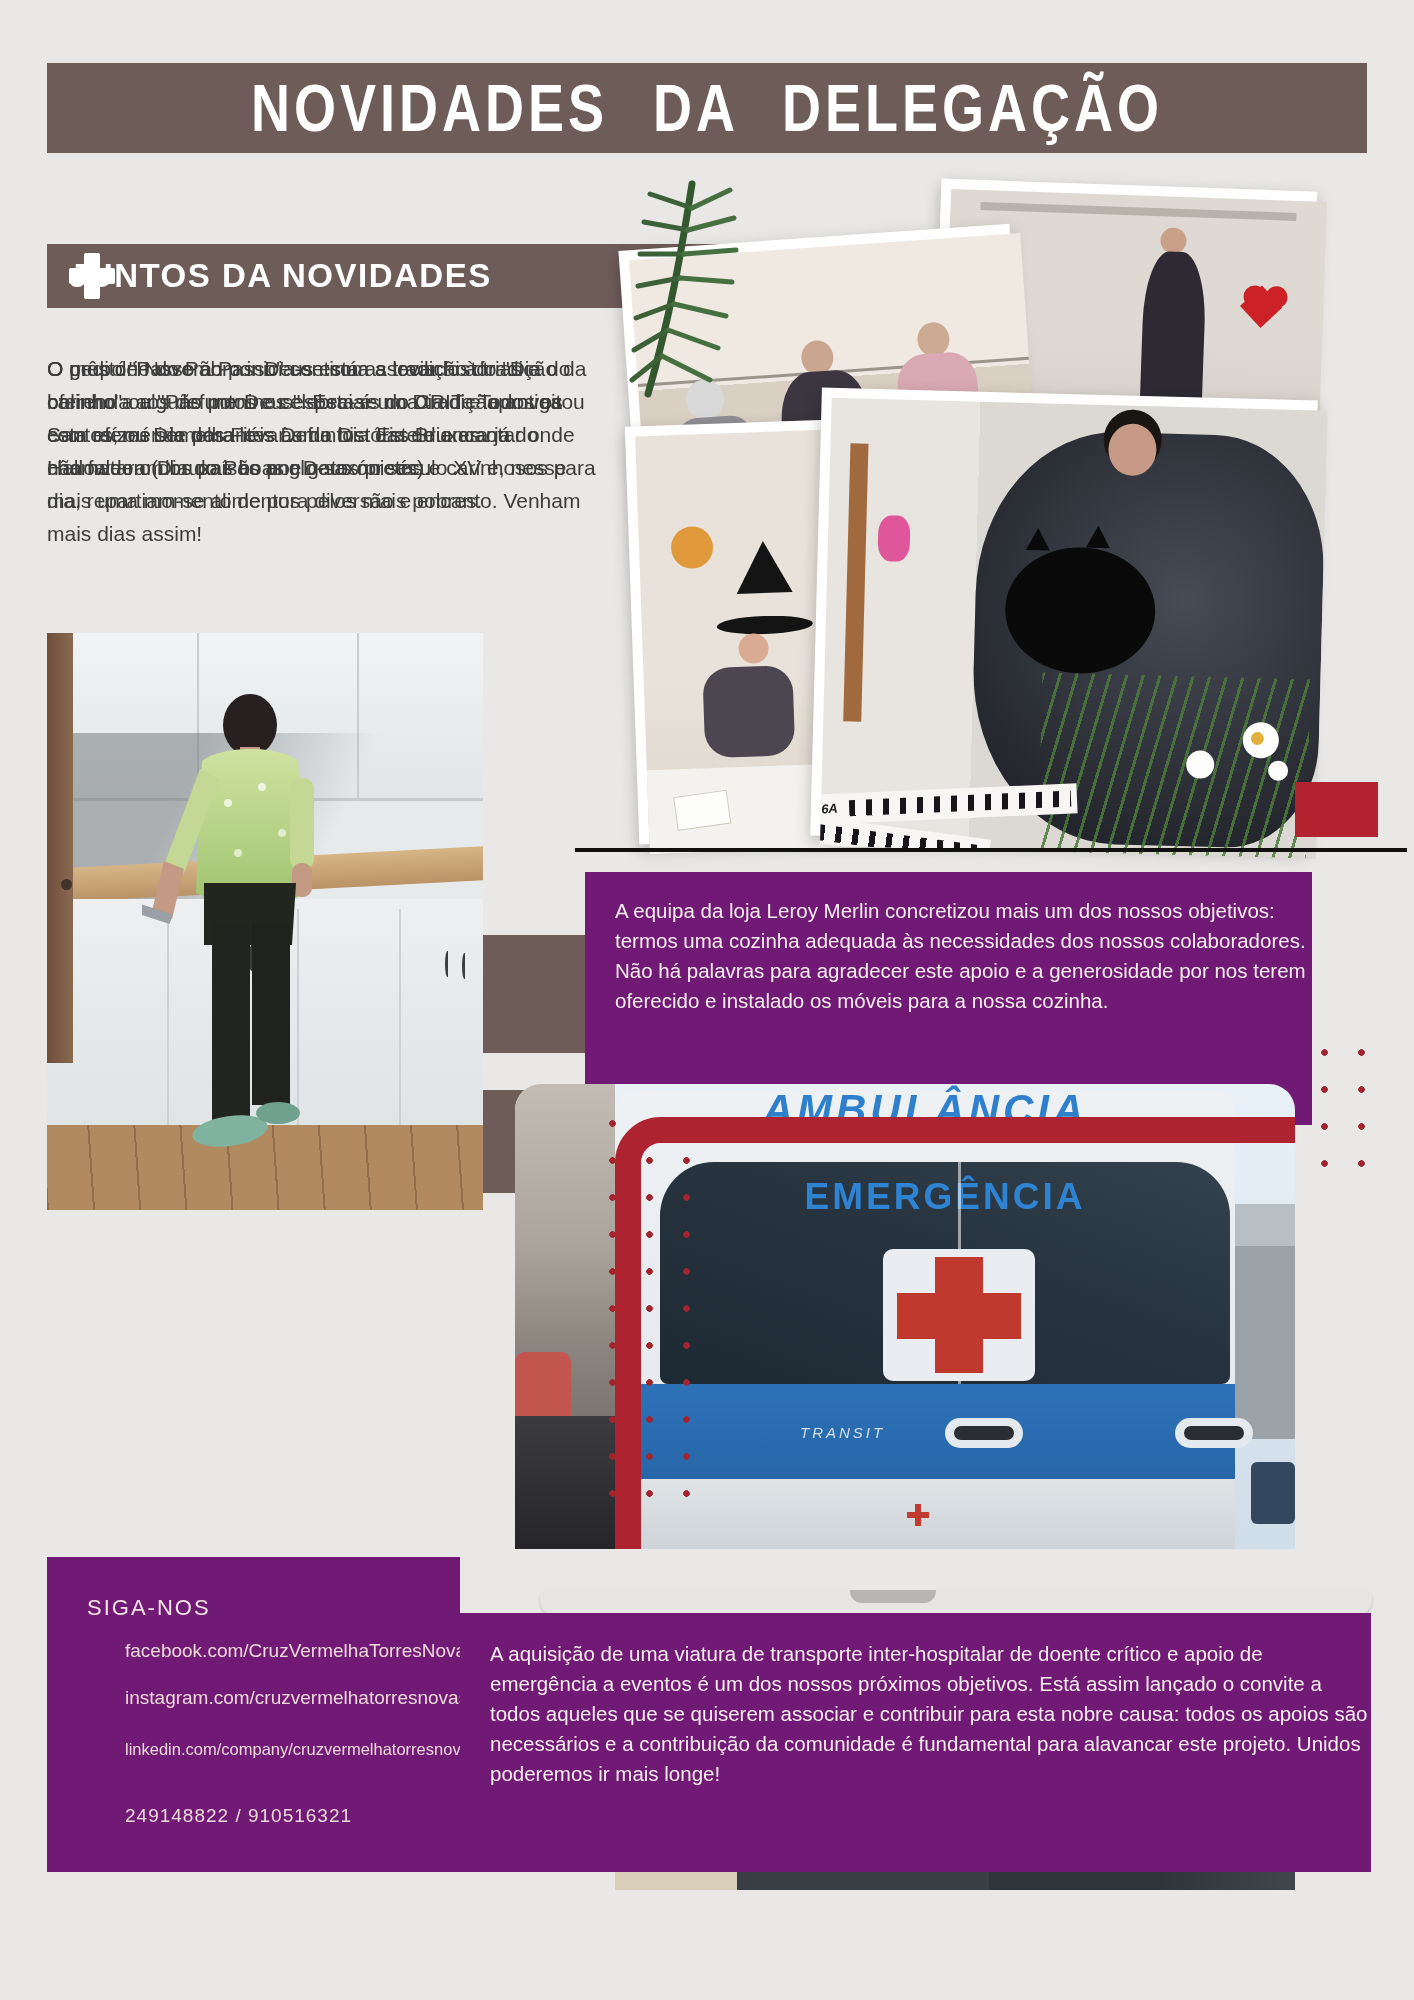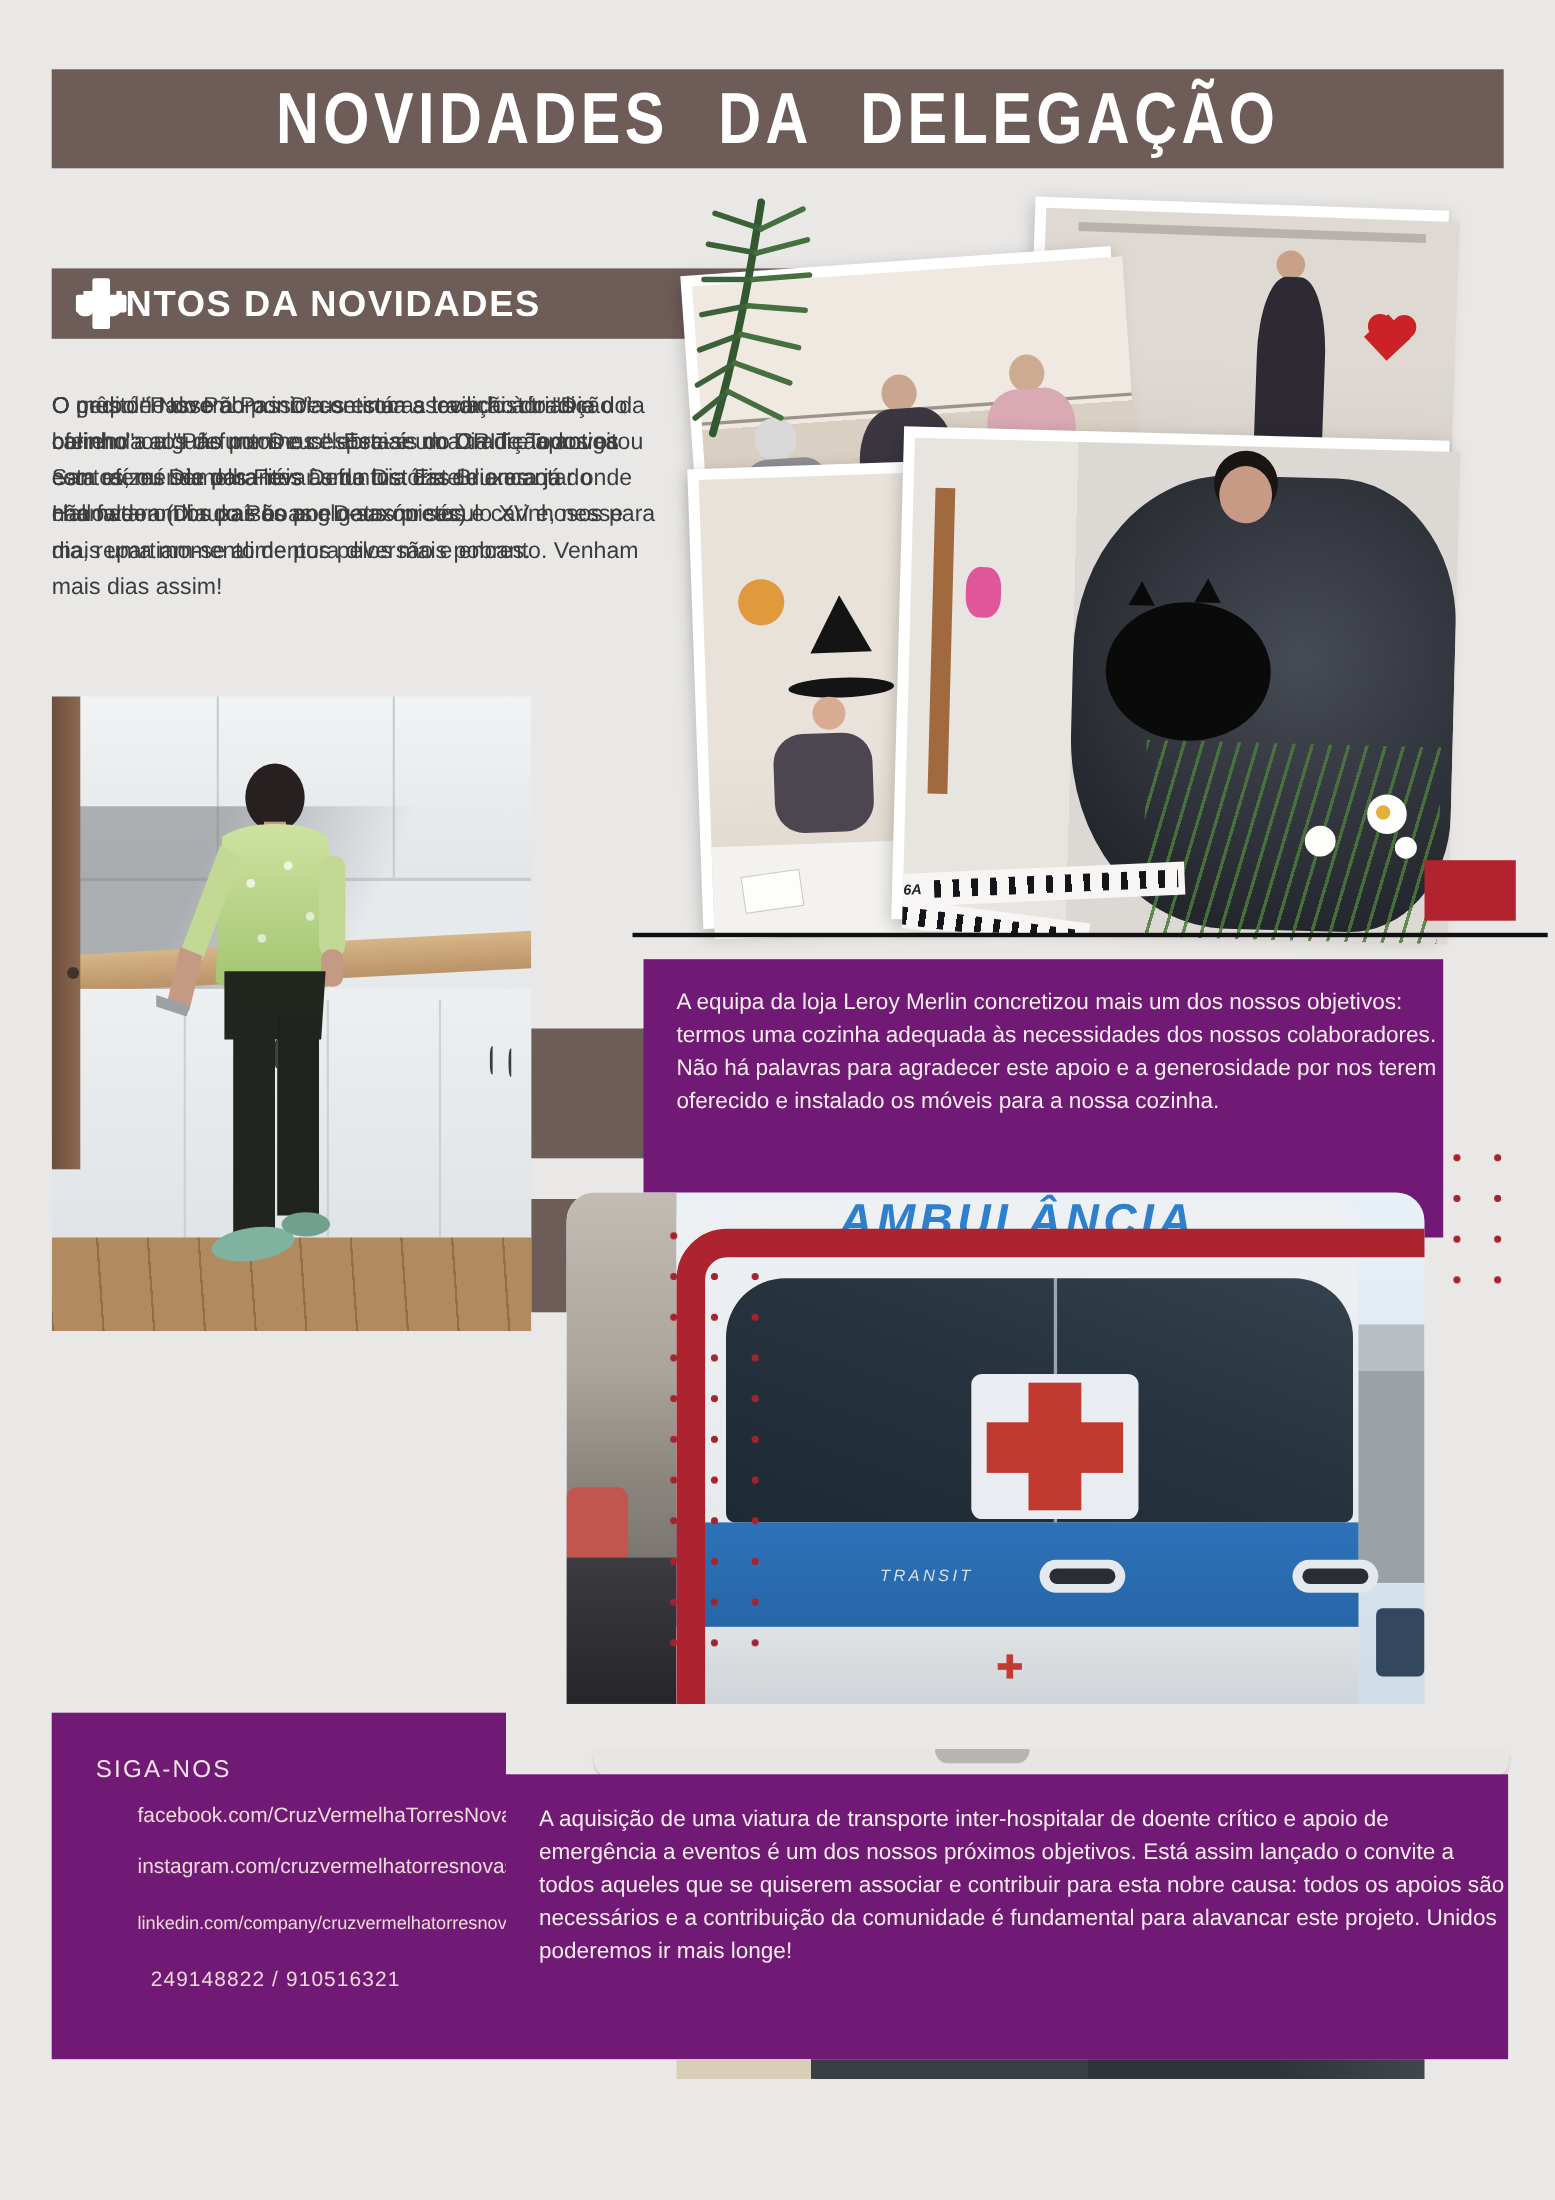--- a/index.html
+++ b/index.html
@@ -77,21 +77,21 @@
   .block-leroy{left:585px;top:872px;width:727px;height:253px;padding:24px 18px 0 30px;}
   .block-leroy p{position:static;margin:0;font-size:20.5px;line-height:30px;color:#f6ecec;}
   .block-appeal{left:460px;top:1613px;width:911px;height:259px;padding:26px 40px 0 30px;}
   .block-appeal p{position:static;margin:0;font-size:20.5px;line-height:30px;color:#f6ecec;}
   .block-follow{left:47px;top:1557px;width:413px;height:315px;}
   .follow-h{left:40px;top:38px;font-size:22px;letter-spacing:2px;color:#f3e4e4;}
   .flink{left:78px;color:#eed9d9;}
   .flink.f1{top:83px;font-size:19px;}
   .flink.f2{top:130px;font-size:19px;}
   .flink.f3{top:183px;font-size:16.5px;}
-  .flink.f4{top:232px;font-size:19px;letter-spacing:1px;margin-left:12px;}
+  .flink.f4{top:248px;font-size:19px;letter-spacing:1px;}
 
   
   .screen{left:515px;top:1084px;width:780px;height:465px;border-radius:26px 26px 0 0;overflow:hidden;
     background:linear-gradient(180deg,#e8f1f7,#cfdde9);}
   .screen *{position:absolute;}
   .amb-left{left:0;top:0;width:100px;height:100%;
     background:linear-gradient(180deg,#c2bcb4 0,#aaa49b 35%,#8d8780 55%,#77726c 75%,#5f5b56 100%);}
   .amb-car-red{left:0;top:268px;width:56px;height:72px;border-radius:10px;background:#c2554e;}
   .amb-cars-dark{left:0;top:332px;width:100px;height:133px;background:linear-gradient(180deg,#3c3c40,#26262a);}
   .amb-van{left:100px;top:6px;width:620px;height:459px;border-radius:18px 18px 0 0;
@@ -282,20 +282,21 @@
 
   <div class="screen">
     <div class="amb-left"></div>
     <div class="amb-car-red"></div>
     <div class="amb-cars-dark"></div>
     <div class="amb-van"></div>
     <div class="amb-right-bld"></div>
     <div class="amb-car-blue"></div>
     <div class="amb-title">AMBULÂNCIA</div>
     <div class="amb-window"></div>
+    <div class="amb-emer">EMERGÊNCIA</div>
     <div class="amb-seam"></div>
     <div class="amb-plaque amb-cross"></div>
     <div class="amb-band">
       <i class="amb-transit">TRANSIT</i>
       <i class="amb-handle" style="left:330px;">
           <i></i>
         </i>
       <i class="amb-handle" style="left:560px;">
           <i></i>
         </i>

